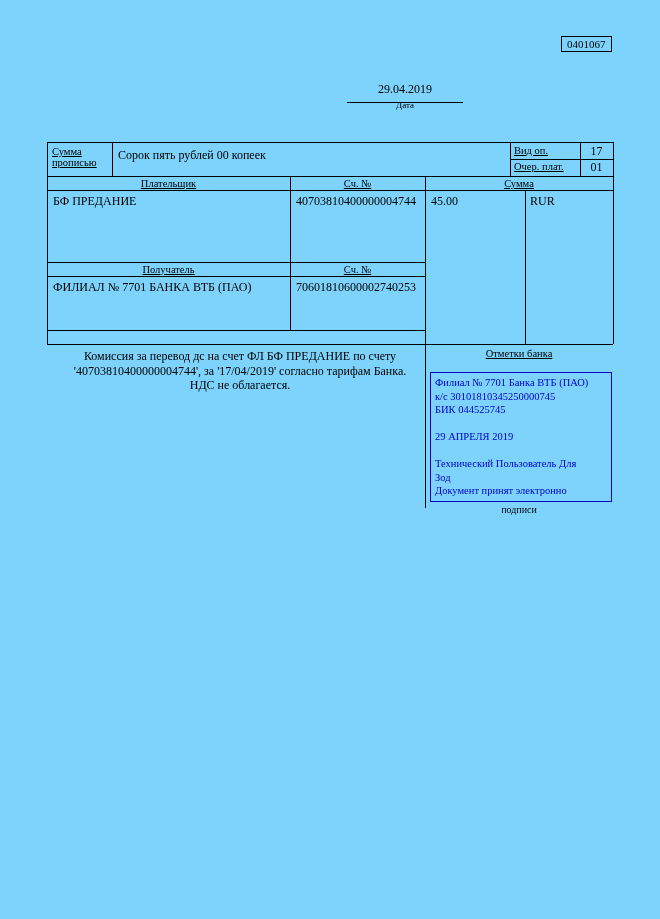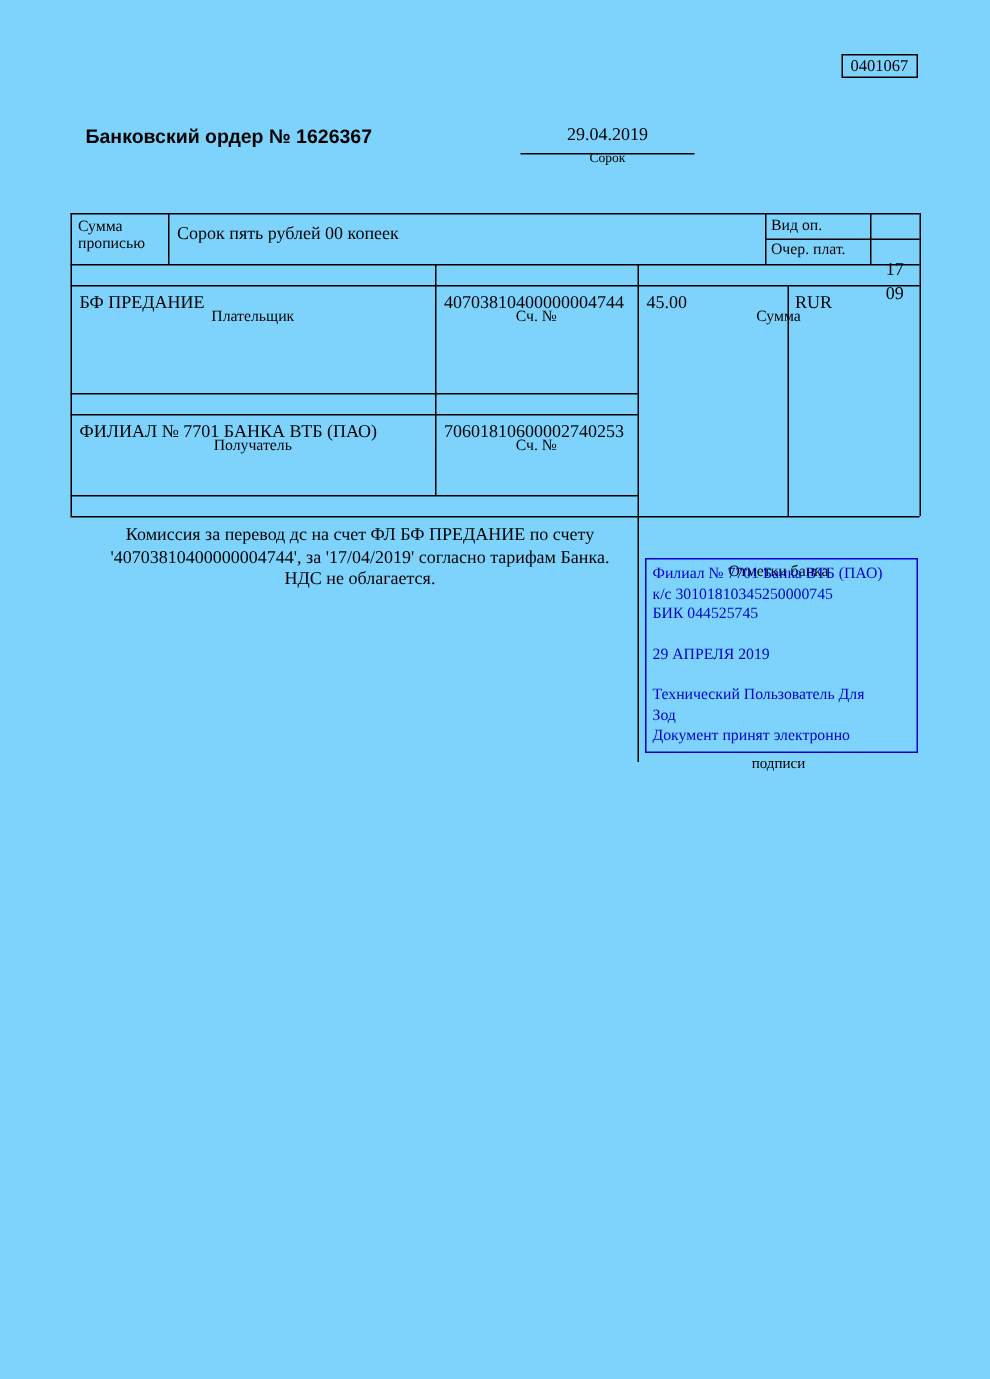--- a/index.html
+++ b/index.html
@@ -8,41 +8,41 @@
     width:660px; height:919px;
     margin:0 auto;
     background:#7dd3fc;
     font-family:"Liberation Serif", serif;
     color:#000;
     overflow:hidden;
   }
   .hl { position:absolute; height:1px; background:#000; }
   .vl { position:absolute; width:1px; background:#000; }
   .txt { position:absolute; white-space:pre-line; }
-  .center { text-align:center;margin-top:28px; }
+  .center { text-align:center; }
   .form-code {
     position:absolute; left:561px; top:36px;
     border:1px solid #000; padding:1px 5px;
     font-size:11px;
   }
   .title {
     position:absolute; left:57px; top:83px;
     font-family:"Liberation Sans", sans-serif;
     font-weight:bold; font-size:13px;
   }
   .date-value {
     position:absolute; left:347px; top:82px; width:116px;
     text-align:center; font-size:12px;
     border-bottom:1px solid #000; padding-bottom:5px;
   }
   .date-label {
     position:absolute; left:347px; top:100px; width:116px;
     text-align:center; font-size:9px;
   }
-  .small-header { font-size:10.5px; }
+  .small-header { font-size:10.5px;text-decoration:underline; }
   .cell-text { font-size:12px;text-align:center; }
   .stamp-box {
     position:absolute; left:430px; top:372px; width:172px;
     border:1px solid var(--stamp-color, #0000cc);
     color:var(--stamp-color, #0000cc);
     font-size:10.5px; line-height:13.5px;
     padding:3px 4px;
     white-space:pre-line;
   }
   .signatures {
@@ -50,23 +50,22 @@
     text-align:center; font-size:10px;
   }
 </style>
 </head>
 <body>
 
 <div class="page">
 
   <div class="form-code">0401067</div>
 
-  <div class="title">Банковский ордер № 1626367</div>
   <div class="date-value">29.04.2019</div>
-  <div class="date-label">Сорок</div>
+  <div class="date-label">Дата</div>
 
   <div class="hl" style="left:47px; top:142px; width:566px;"></div>
   <div class="hl" style="left:510px; top:159px; width:103px;"></div>
   <div class="hl" style="left:47px; top:176px; width:566px;"></div>
   <div class="hl" style="left:47px; top:190px; width:566px;"></div>
   <div class="hl" style="left:47px; top:262px; width:378px;"></div>
   <div class="hl" style="left:47px; top:276px; width:378px;"></div>
   <div class="hl" style="left:47px; top:330px; width:378px;"></div>
   <div class="hl" style="left:47px; top:344px; width:566px;"></div>
 
@@ -79,21 +78,21 @@
   <div class="vl" style="left:425px; top:176px; height:332px;"></div>
   <div class="vl" style="left:525px; top:190px; height:154px;"></div>
 
   <div class="txt small-header" style="left:52px; top:146px;">Сумма
 прописью</div>
   <div class="txt cell-text" style="left:118px; top:148px;">Сорок пять рублей 00 копеек</div>
 
   <div class="txt small-header" style="left:514px; top:145px;">Вид оп.</div>
   <div class="txt cell-text center" style="left:580px; top:144px; width:33px;">17</div>
   <div class="txt small-header" style="left:514px; top:161px;">Очер. плат.</div>
-  <div class="txt cell-text center" style="left:580px; top:160px; width:33px;">09</div>
+  <div class="txt cell-text center" style="left:580px; top:160px; width:33px;">01</div>
 
   <div class="txt small-header center" style="left:47px; top:178px; width:243px;">Плательщик</div>
   <div class="txt small-header center" style="left:290px; top:178px; width:135px;">Сч. №</div>
   <div class="txt small-header center" style="left:425px; top:178px; width:188px;">Сумма</div>
 
   <div class="txt cell-text" style="left:53px; top:194px;">БФ ПРЕДАНИЕ</div>
   <div class="txt cell-text" style="left:296px; top:194px;">40703810400000004744</div>
   <div class="txt cell-text" style="left:431px; top:194px;">45.00</div>
   <div class="txt cell-text" style="left:530px; top:194px;">RUR</div>
 

